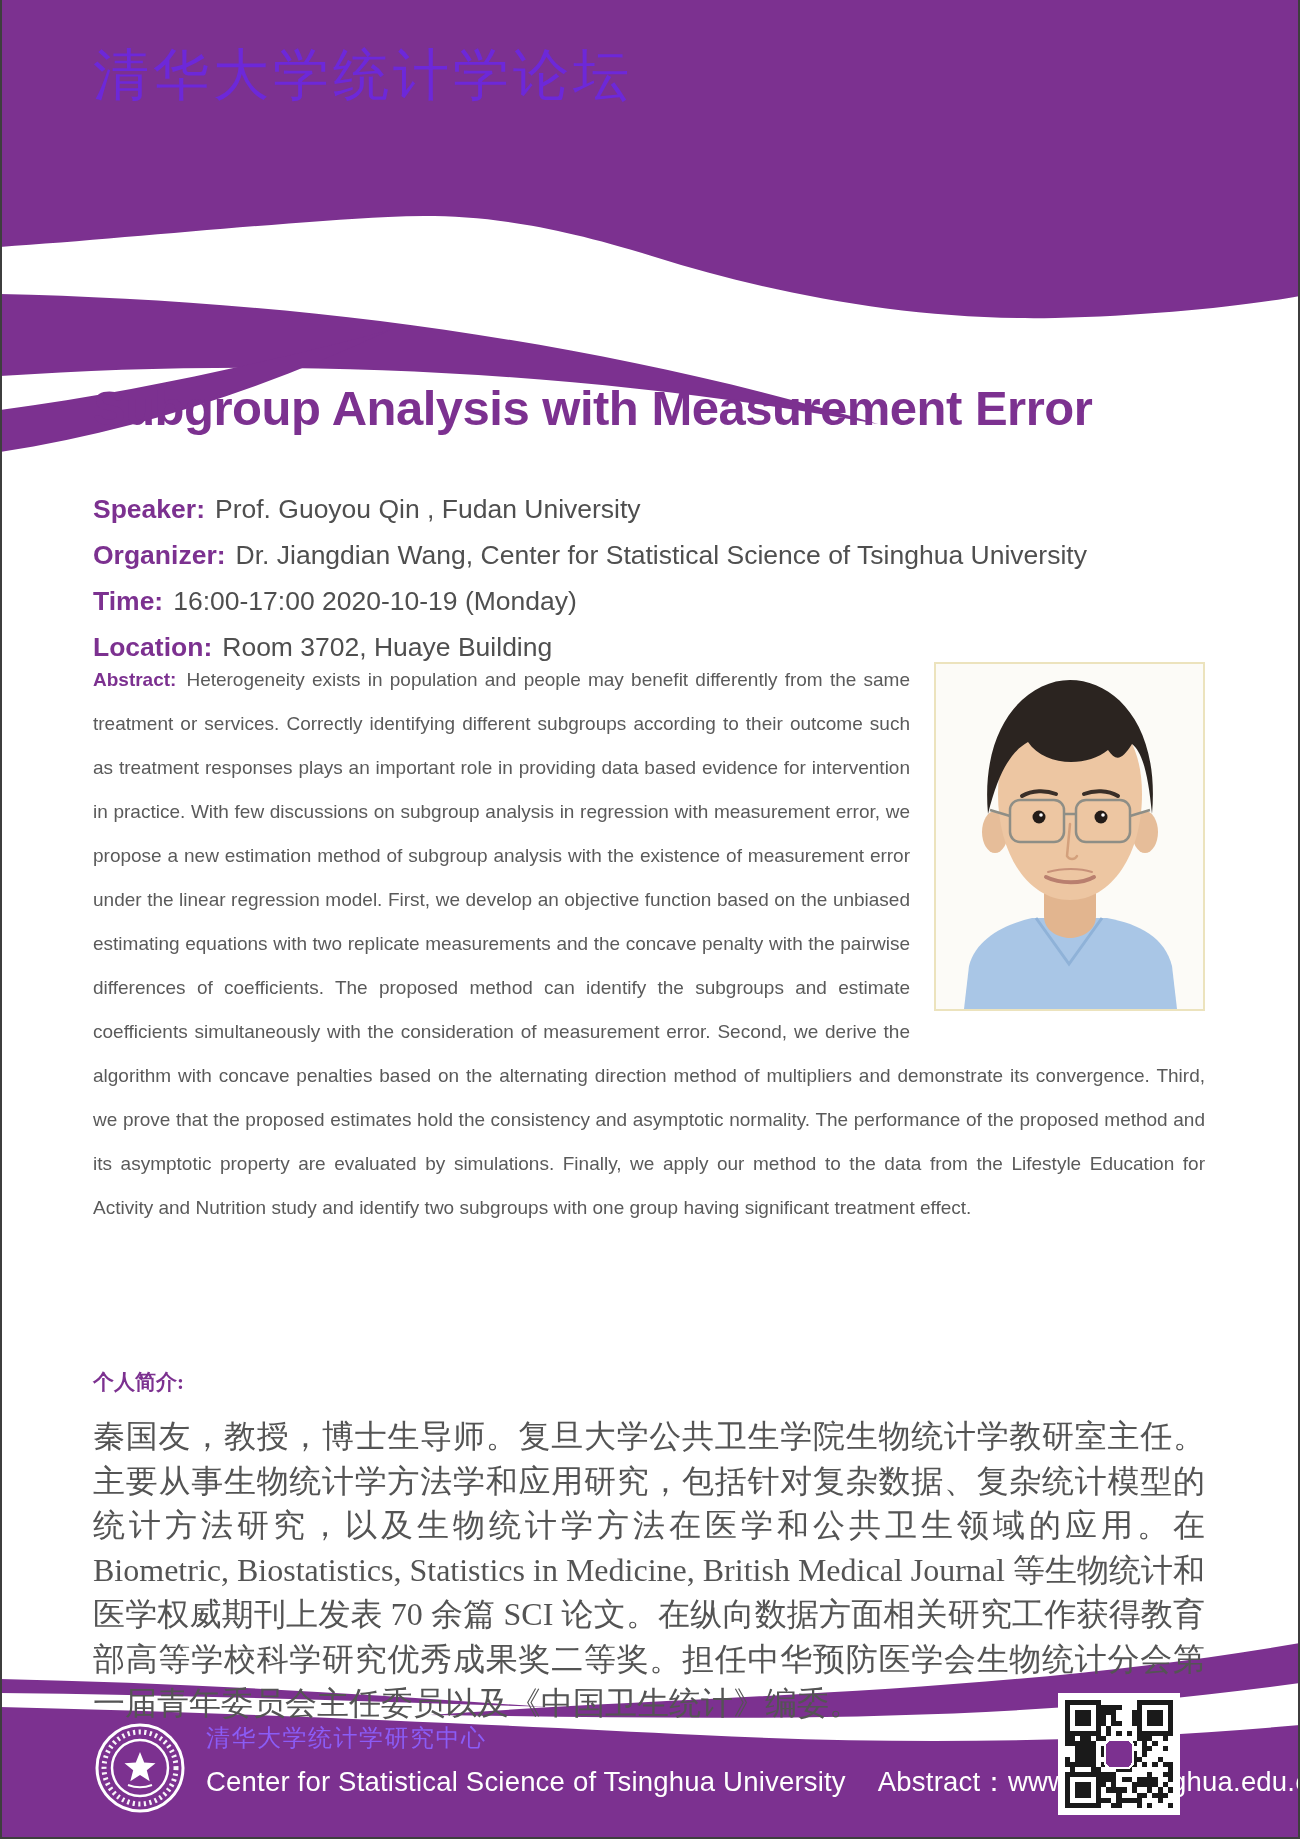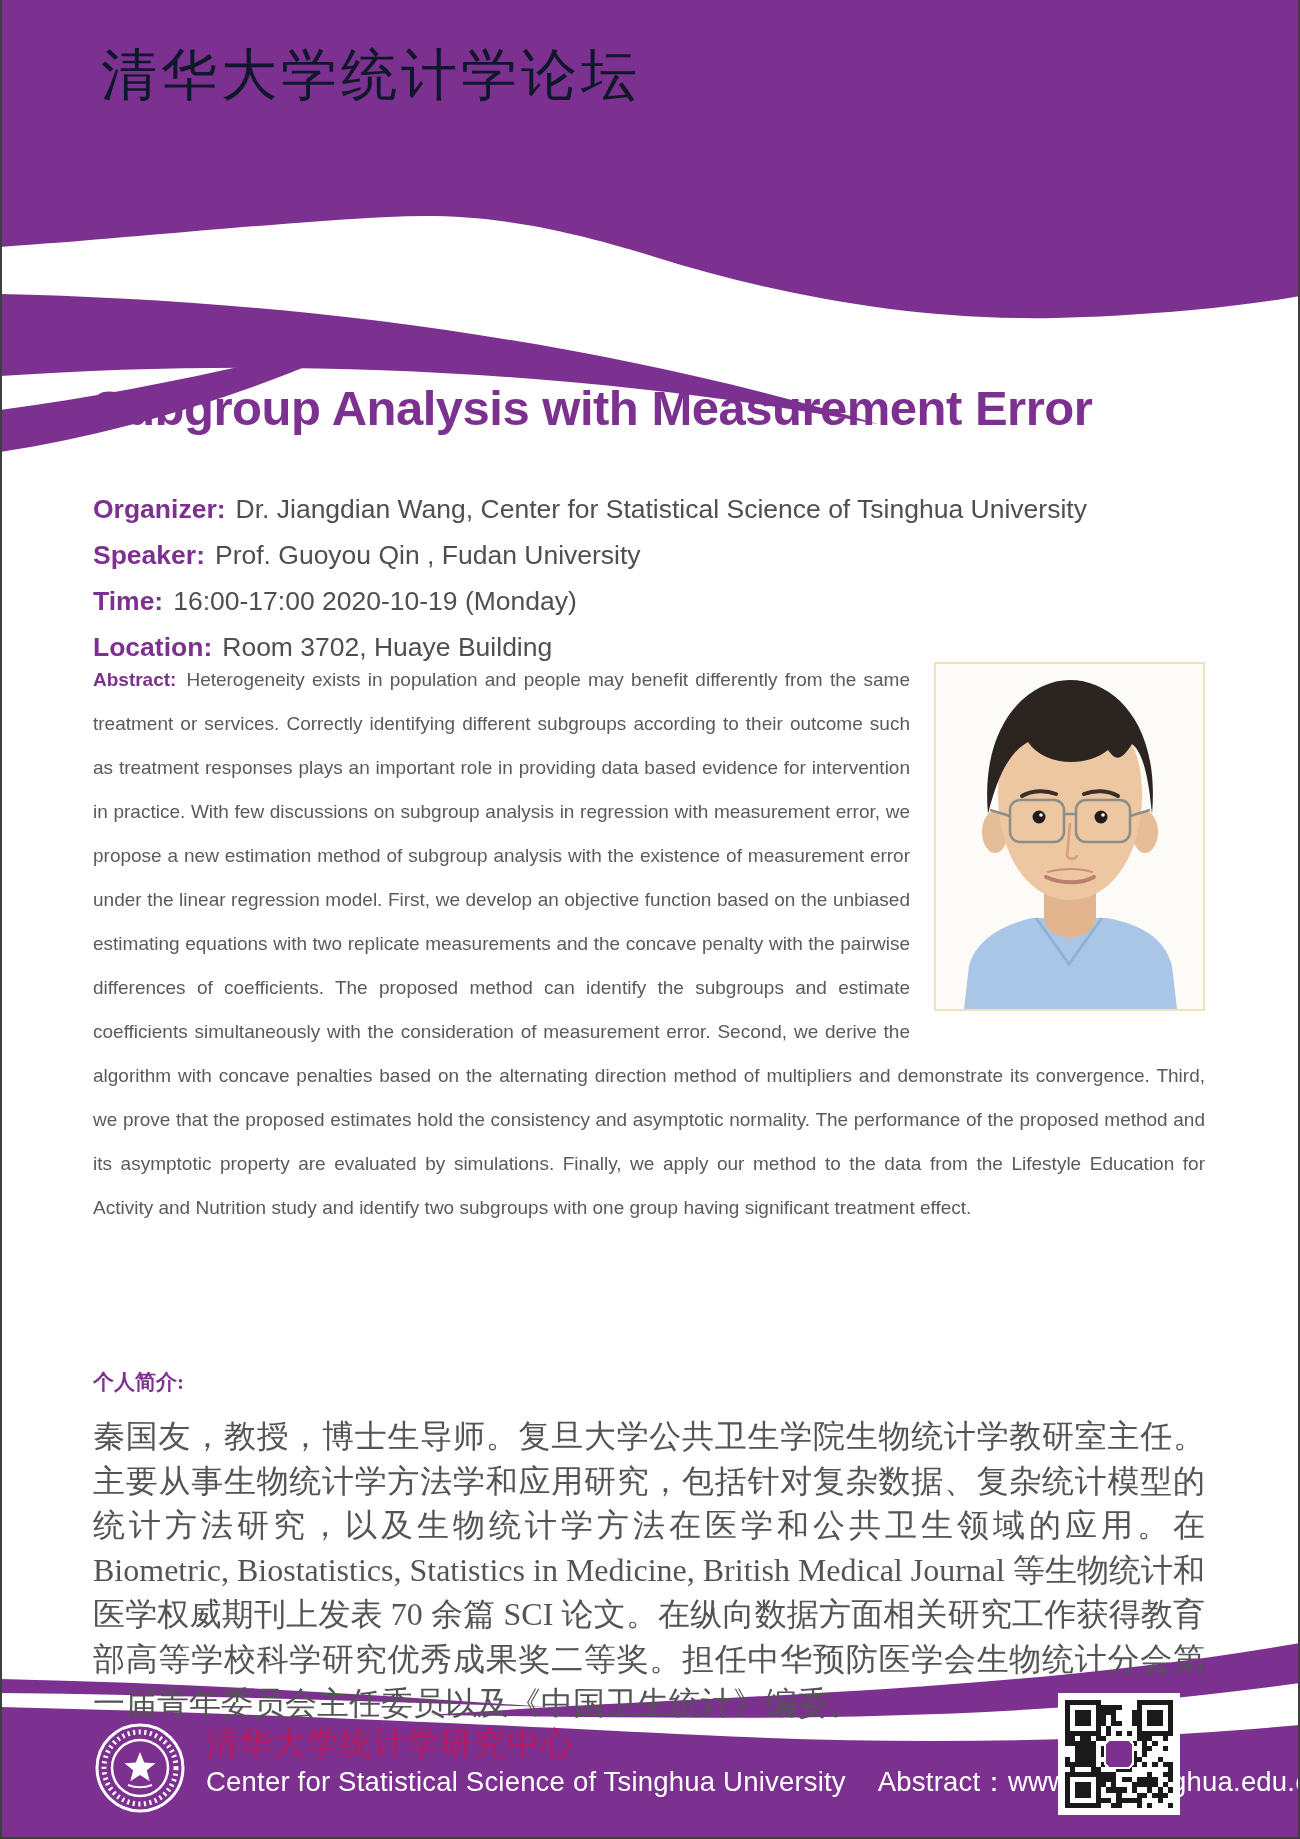--- a/index.html
+++ b/index.html
@@ -10,22 +10,22 @@
   .edge{position:absolute;background:#3e3e3e;z-index:50;}
   .edge.left{left:0;top:0;width:2px;height:1839px;}
   .edge.right{right:0;top:0;width:2px;height:1839px;}
   .edge.bottom{left:0;bottom:0;width:1300px;height:2px;}
 
   .header-svg,.footer-svg{position:absolute;left:0;z-index:0;display:block;}
   .header-svg{top:0;}
   .footer-svg{top:1609px;}
 
   .header-title-cn{
-    position:absolute;left:93px;top:44px;z-index:2;color:#0f172a;
-    font-size:56px;font-weight:300;letter-spacing:4px;line-height:1.1;margin-left:8px;
+    position:absolute;left:93px;top:44px;z-index:2;color:#6d28d9;
+    font-size:56px;font-weight:300;letter-spacing:4px;line-height:1.1;
   }
   .header-title-en{
     position:absolute;left:93px;top:114px;z-index:2;color:#ffffff;
     font-size:46px;font-weight:300;letter-spacing:0.5px;line-height:1.1;
   }
 
   .talk-title{
     position:absolute;left:93px;top:380px;z-index:2;
     font-size:49px;font-weight:bold;letter-spacing:-0.5px;white-space:nowrap;
   }
@@ -49,22 +49,22 @@
     font-family:"Liberation Serif","DejaVu Serif",serif;font-size:21px;
   }
   .bio-text{
     position:absolute;left:93px;top:1414px;width:1112px;z-index:2;
     font-family:"Liberation Serif","DejaVu Serif",serif;
     font-size:32px;line-height:44.5px;text-align:justify;color:#545454;
   }
 
   .footer-logo{position:absolute;left:94px;top:1722px;z-index:3;}
   .footer-org-cn{
-    position:absolute;left:206px;top:1722px;z-index:3;color:#be185d;
-    font-size:32px;letter-spacing:1.5px;
+    position:absolute;left:206px;top:1722px;z-index:3;color:#8b5cf6;
+    font-size:24px;letter-spacing:1.5px;
   }
   .footer-org-en{
     position:absolute;left:206px;top:1764px;z-index:3;color:#ffffff;
     font-size:27.5px;letter-spacing:0.2px;white-space:nowrap;
   }
   .website{margin-left:32px;}
   .website-url{color:#ffffff;text-decoration:none;}
 
   .qr{
     position:absolute;left:1058px;top:1693px;width:122px;height:122px;
@@ -88,24 +88,24 @@
     <path fill="#7C3190" d="M430,106 C700,86 1000,86 1300,34 L1300,74 C1000,116 720,110 430,106 Z"></path>
     <path fill="#7C3190" d="M0,70 C180,74 360,84 545,98 C360,92 180,86 0,84 Z"></path>
   </svg>
 
   <div class="header-title-cn">清华大学统计学论坛</div>
 
   <div class="talk-title" style="color:#7C3190">Subgroup Analysis with Measurement Error</div>
 
   <div class="meta">
     <div class="meta-row">
-      <span class="label" style="color:#7C3190">Organizer:</span><span>Dr. Jiangdian Wang,  Center for Statistical Science of Tsinghua University</span>
+      <span class="label" style="color:#7C3190">Speaker:</span><span>Prof. Guoyou Qin , Fudan University</span>
     </div>
     <div class="meta-row">
-      <span class="label" style="color:#7C3190">Speaker:</span><span>Prof. Guoyou Qin , Fudan University</span>
+      <span class="label" style="color:#7C3190">Organizer:</span><span>Dr. Jiangdian Wang,  Center for Statistical Science of Tsinghua University</span>
     </div>
     <div class="meta-row">
       <span class="label" style="color:#7C3190">Time:</span><span>16:00-17:00 2020-10-19 (Monday)</span>
     </div>
     <div class="meta-row">
       <span class="label" style="color:#7C3190">Location:</span><span>Room 3702, Huaye Building</span>
     </div>
   </div>
 
   <div class="abstract">

